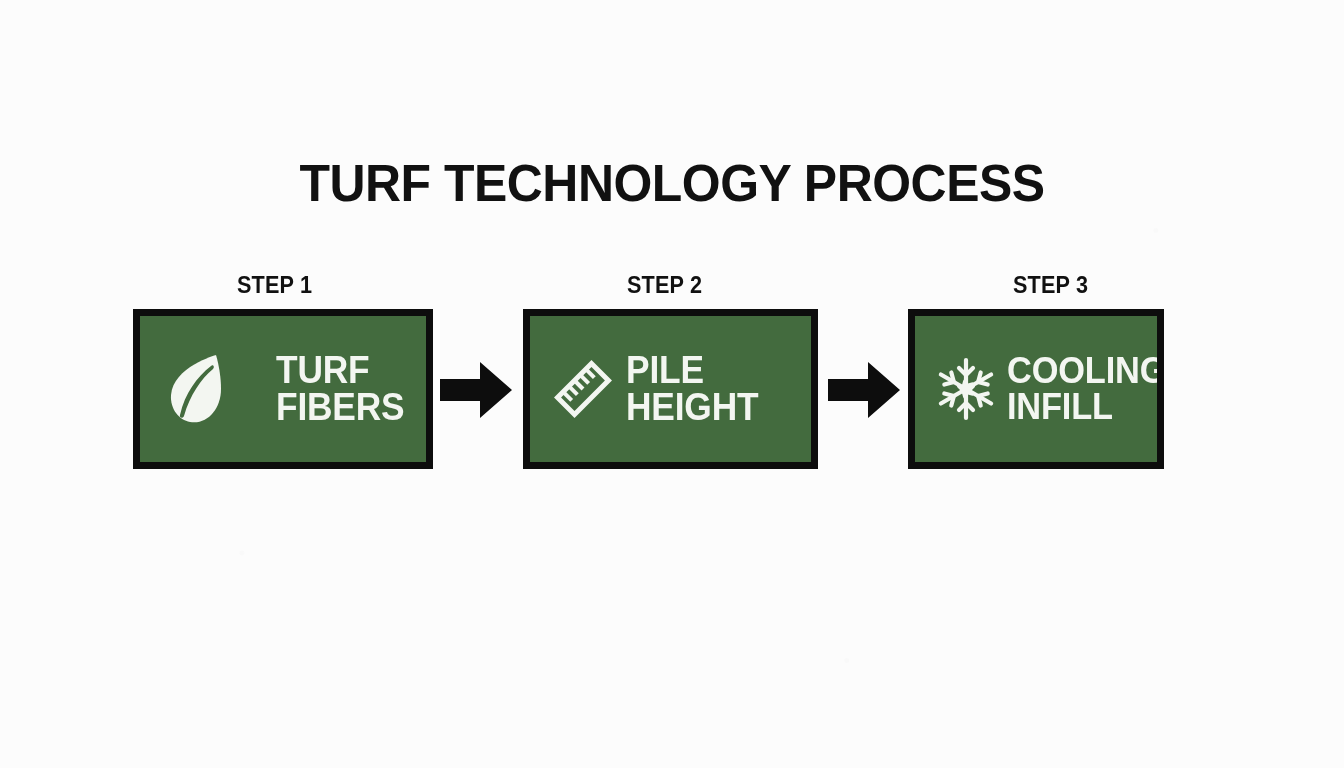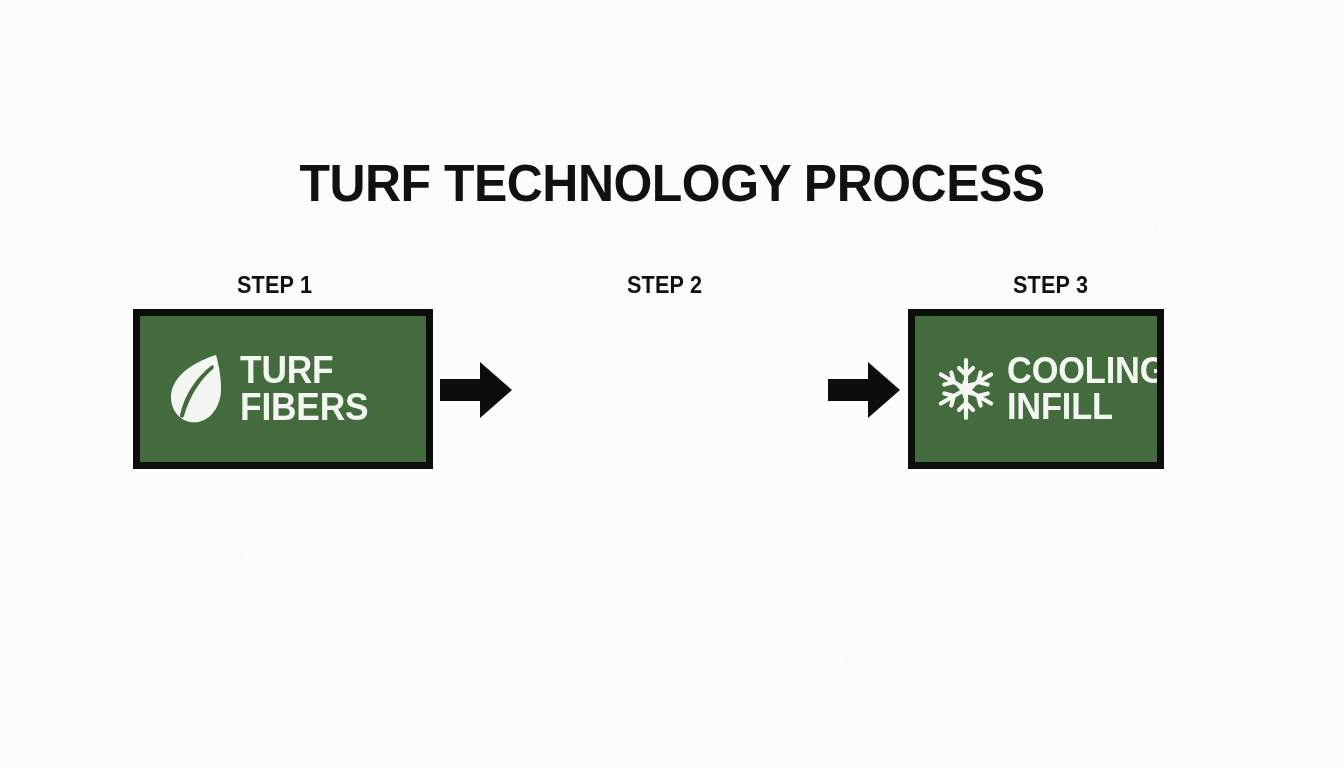--- a/index.html
+++ b/index.html
@@ -62,21 +62,21 @@
     position: absolute;
     top: 309px;
     height: 160px;
     background: #436b3e;
     border: 7px solid #0d0d0d;
     box-sizing: border-box;
     display: flex;
     align-items: center;
     overflow: hidden;
   }
-  #card-0 { left: 133px;  width: 300px; }
+  #card-0 { left: 133px;  width: 300px; gap: 36px; }
   #card-1 { left: 523px;  width: 295px; }
   #card-2 { left: 908px;  width: 256px; }
 
   .card-icon {
     flex: 0 0 auto;
     width: 66px;
     height: 80px;
     margin-left: 22px;
     margin-right: 12px;
     display: flex;
@@ -134,20 +134,38 @@
     </div>
   </div>
 
   <div class="arrow" id="arrow-0">
     <svg width="72" height="60" viewBox="0 0 72 60">
       <path d="M0 19 L40 19 L40 2 L72 30 L40 58 L40 41 L0 41 Z" fill="#0d0d0d"></path>
     </svg>
   </div>
 
   <div class="step-label" id="step-label-1">STEP 2</div>
+  <div class="card" id="card-1">
+    <div class="card-icon">
+      <svg width="66" height="66" viewBox="0 0 66 66">
+        <g transform="rotate(-45 33 33)">
+          <rect x="9" y="21" width="48" height="24" fill="none" stroke="#f3f6f1" stroke-width="5"></rect>
+          <line x1="17" y1="21" x2="17" y2="33" stroke="#f3f6f1" stroke-width="4"></line>
+          <line x1="25" y1="21" x2="25" y2="33" stroke="#f3f6f1" stroke-width="4"></line>
+          <line x1="33" y1="21" x2="33" y2="33" stroke="#f3f6f1" stroke-width="4"></line>
+          <line x1="41" y1="21" x2="41" y2="33" stroke="#f3f6f1" stroke-width="4"></line>
+          <line x1="49" y1="21" x2="49" y2="33" stroke="#f3f6f1" stroke-width="4"></line>
+        </g>
+      </svg>
+    </div>
+    <div class="card-text">
+      <span>PILE</span>
+      <span class="l2">HEIGHT</span>
+    </div>
+  </div>
 
   <div class="arrow" id="arrow-1">
     <svg width="72" height="60" viewBox="0 0 72 60">
       <path d="M0 19 L40 19 L40 2 L72 30 L40 58 L40 41 L0 41 Z" fill="#0d0d0d"></path>
     </svg>
   </div>
 
   <div class="step-label" id="step-label-2">STEP 3</div>
   <div class="card" id="card-2">
     <div class="card-icon">

